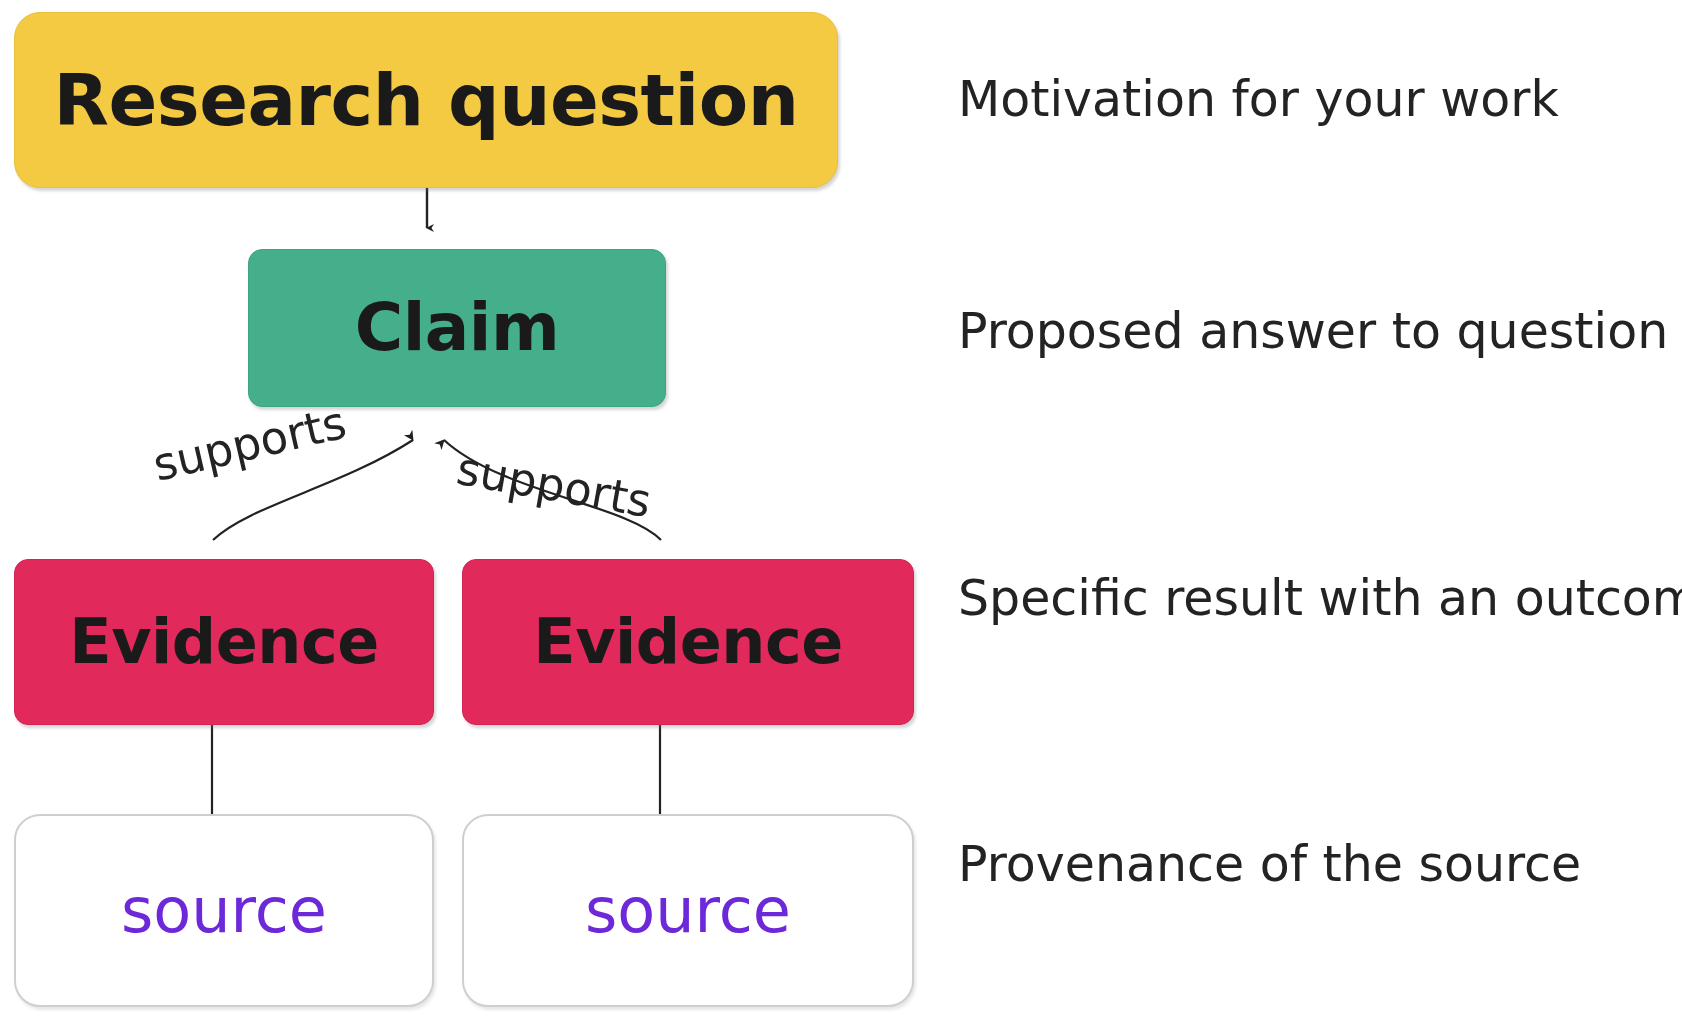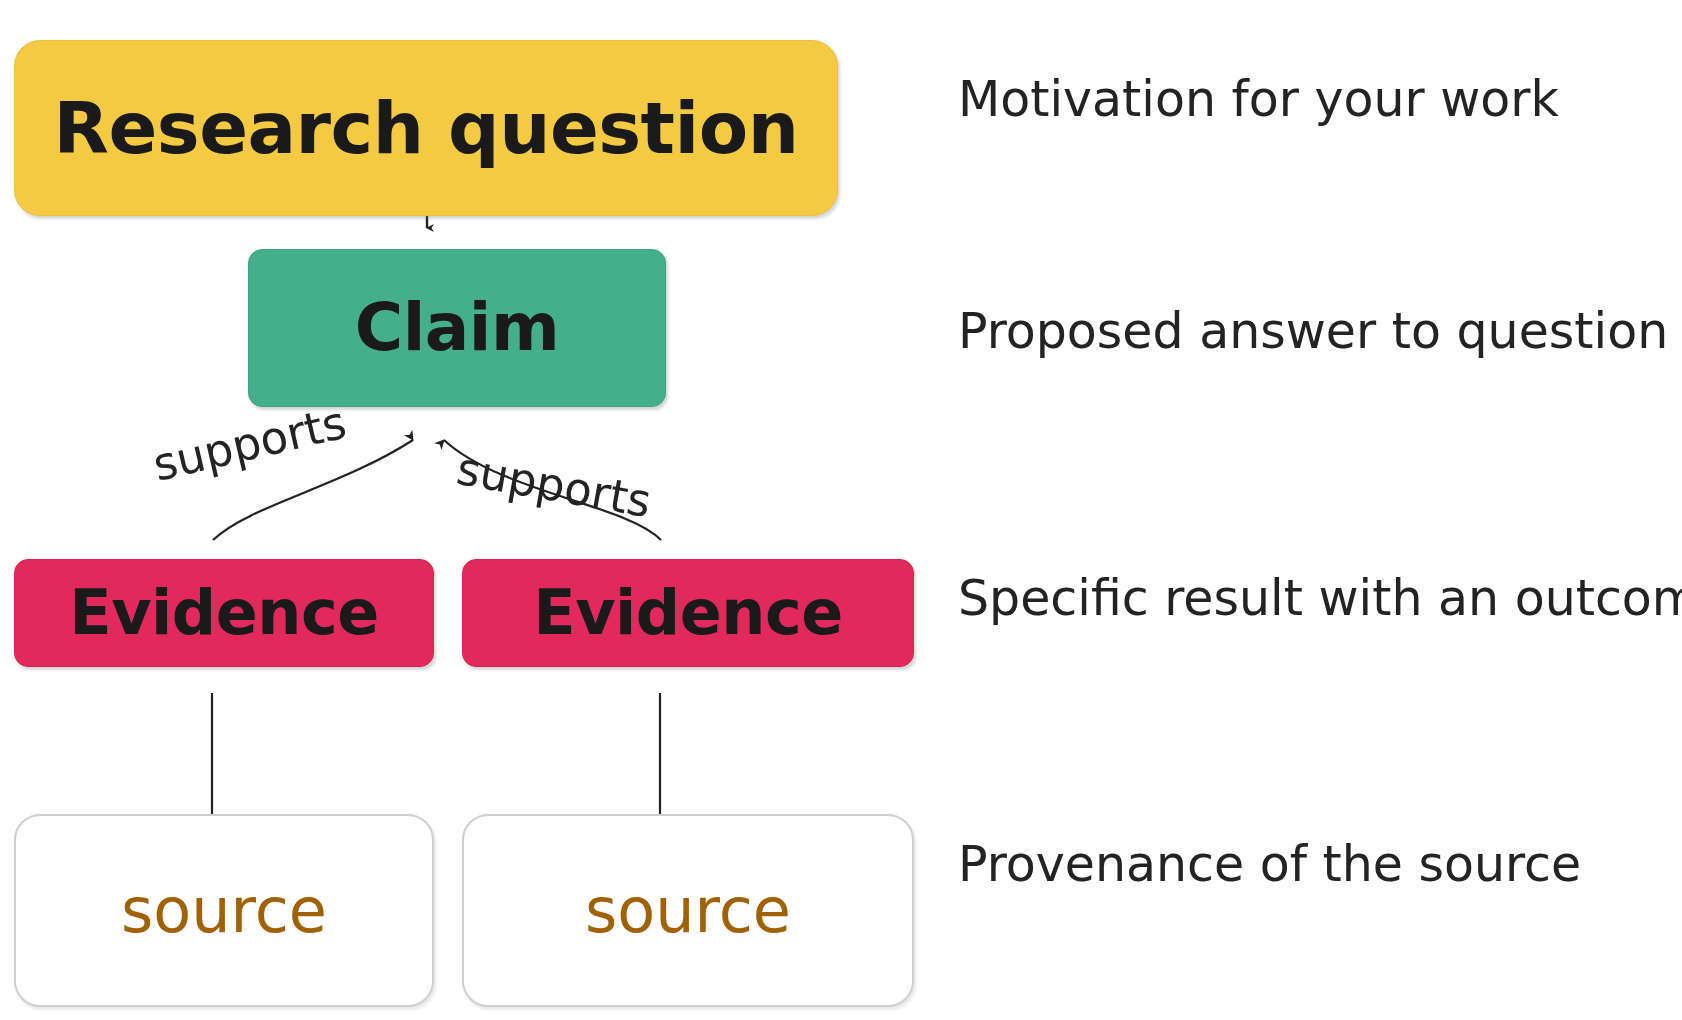--- a/index.html
+++ b/index.html
@@ -44,60 +44,59 @@
     top: 12px;
     width: 824px;
     height: 176px;
     background: #F4CA43;
     border: 1px solid #e9c03c;
     border-radius: 26px;
     font-family: "DejaVu Sans", sans-serif;
     font-weight: bold;
     font-size: 72px;
     letter-spacing: -0.5px;
-    margin-top: 28px;
   }
 
   .node-claim {
     left: 248px;
     top: 249px;
     width: 418px;
     height: 158px;
     background: #45AF8B;
     border: 1px solid #3da382;
     font-family: "DejaVu Sans", sans-serif;
     font-weight: bold;
     font-size: 66px;
     letter-spacing: -0.5px;
   }
 
   .node-evidence {
     top: 559px;
-    height: 108px;
+    height: 166px;
     background: #E1295B;
     border: 1px solid #d52454;
     font-family: "DejaVu Sans", sans-serif;
     font-weight: bold;
     font-size: 62px;
     letter-spacing: -0.5px;
   }
   .evidence-left  { left: 14px;  width: 420px; }
   .evidence-right { left: 462px; width: 452px; }
 
   .node-source {
     top: 814px;
     height: 193px;
     background: #ffffff;
     border: 2px solid #cfcfcf;
     border-radius: 26px;
     box-shadow: 2px 3px 3px rgba(150,150,150,0.22);
     font-family: "DejaVu Sans", sans-serif;
     font-weight: normal;
     font-size: 62px;
-    color: #a16207;
+    color: #6d28d9;
   }
   .source-left  { left: 14px;  width: 420px; }
   .source-right { left: 462px; width: 452px; }
 
   .edge-label {
     position: absolute;
     font-family: "DejaVu Sans", sans-serif;
     font-weight: normal;
     font-size: 45px;
     color: #232323;

